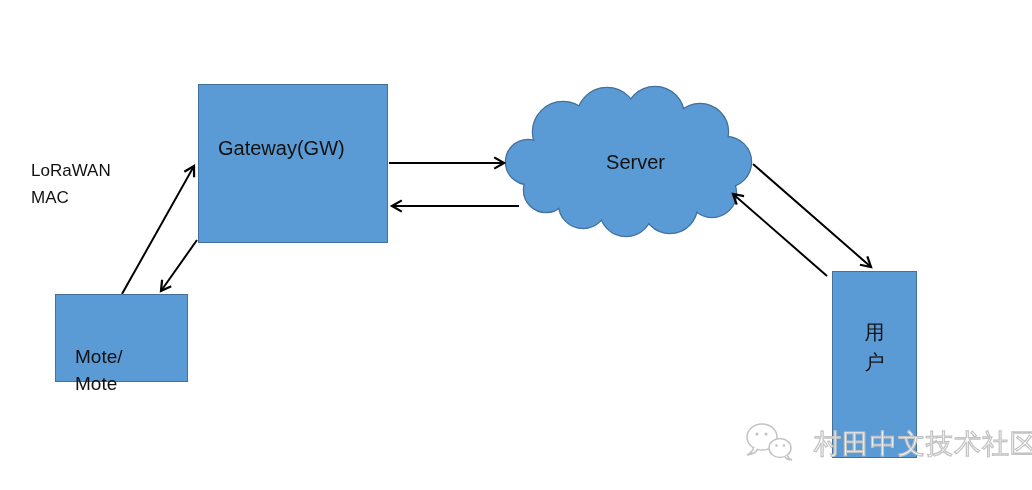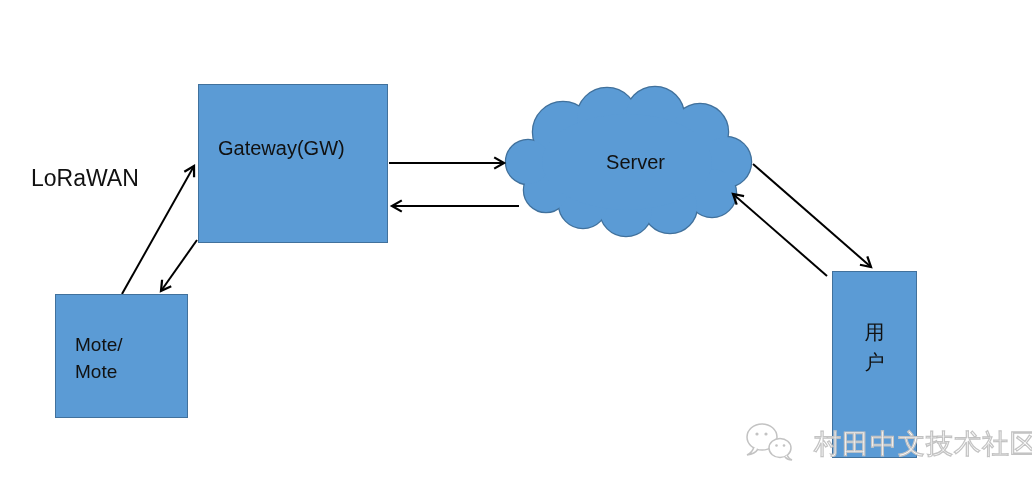--- a/index.html
+++ b/index.html
@@ -11,30 +11,30 @@
   svg.layer { position:absolute; left:0; top:0; }
   .arrow { stroke:var(--arrow-color); stroke-width:2; fill:none; }
   #arrowhead path { stroke:var(--arrow-color); fill:none; stroke-width:1.6; }
 
   .box {
     position:absolute; background:var(--shape-fill);
     border:1px solid var(--shape-border); box-sizing:border-box;
     color:var(--text-color);
   }
   .gateway { left:198px; top:84px; width:190px; height:159px; font-size:20px; padding:52px 0 0 19px; }
-  .mote    { left:55px;  top:294px; width:133px; height:124px; font-size:19px; line-height:27px; padding:36px 0 0 19px; }
+  .mote    { left:55px;  top:294px; width:133px; height:88px; font-size:19px; line-height:27px; padding:48px 0 0 19px; }
   .user    { left:832px; top:271px; width:85px; height:187px; font-size:20px; line-height:30px; text-align:center; padding-top:45px; }
   .user span { display:block; }
 
   .server-label {
     position:absolute; left:545px; top:151px; width:120px; text-align:right;
     font-size:20px; color:var(--text-color);
   }
   .lorawan {
-    position:absolute; left:31px; top:165px; font-size:23px; line-height:27px; color:var(--text-color);
+    position:absolute; left:31px; top:157px; font-size:17px; line-height:27px; color:var(--text-color);
   }
 
   .watermark { position:absolute; left:744px; top:420px; display:flex; align-items:flex-end; gap:20px; }
   .watermark-text {
     font-size:27px; letter-spacing:1px; color:#ffffff;
     -webkit-text-stroke:1.2px #c3c3c3; white-space:nowrap;
   }
   .wm-icon { display:block; }
 </style>
 </head>
@@ -93,20 +93,21 @@
 
   <div class="box user">
     <span>用</span>
     <span>户</span>
   </div>
 
   <div class="server-label">Server</div>
 
   <div class="lorawan">
     <div>LoRaWAN</div>
+    <div>MAC</div>
   </div>
 
   <div class="watermark">
     <svg class="wm-icon" width="50" height="42" viewBox="0 0 50 42">
       <g fill="#ffffff" stroke="#c3c3c3" stroke-width="1.5">
         <ellipse cx="18" cy="17" rx="15" ry="13"></ellipse>
         <path d="M10,27 Q8,33 3,35 Q11,34 14,29" fill="#ffffff"></path>
         <ellipse cx="36" cy="28" rx="11" ry="9.5"></ellipse>
         <path d="M43,35 Q45,39 48,40 Q43.5,40 41,37" fill="#ffffff"></path>
       </g>

